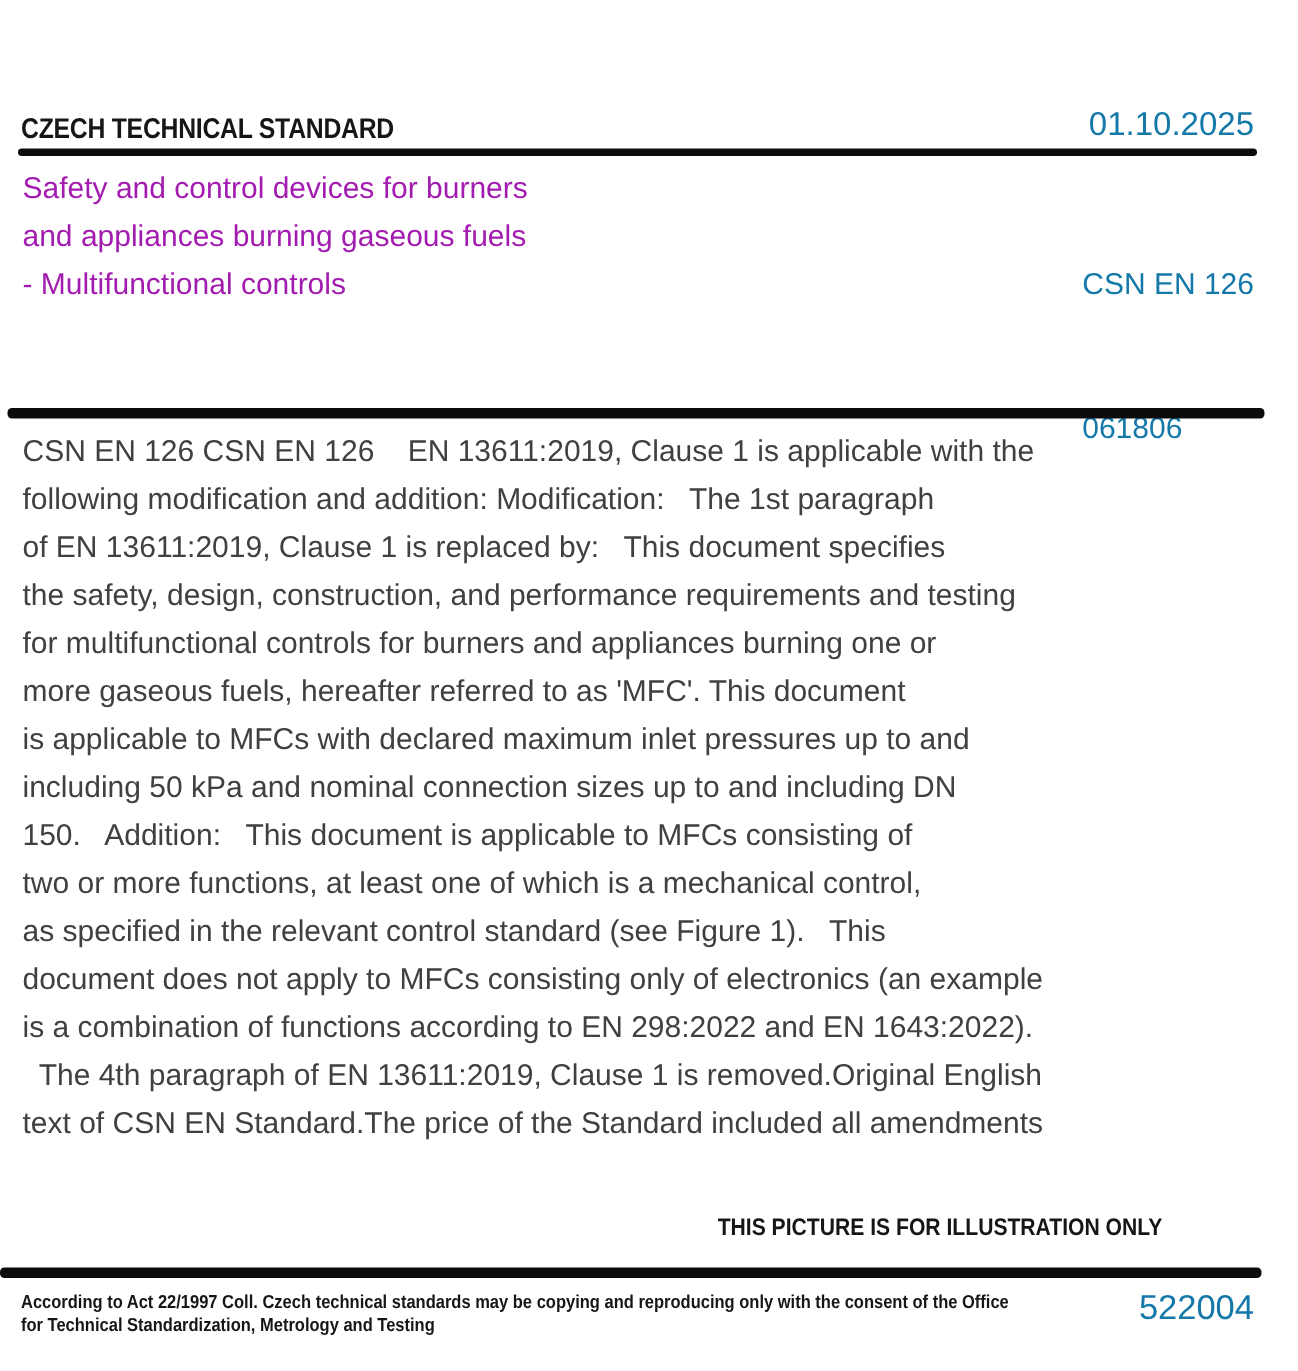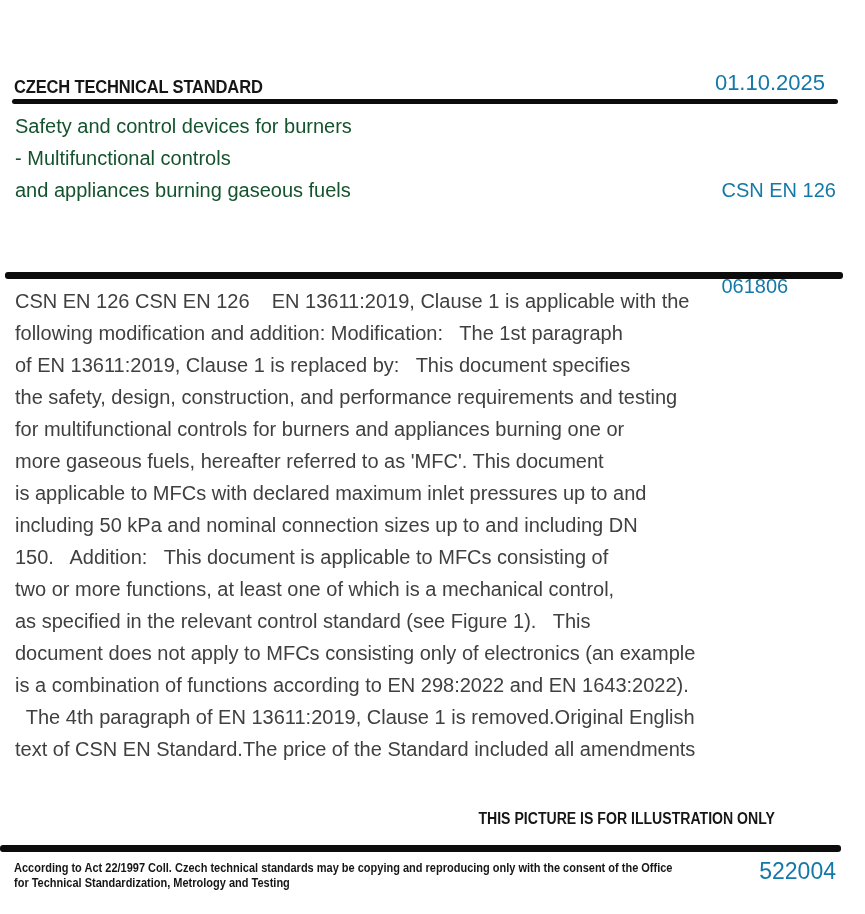--- a/index.html
+++ b/index.html
@@ -14,30 +14,30 @@
     width: 865px; height: 914px;
     background: #ffffff;
   }
   .header-title {
     position: absolute; left: 14px; top: 76px;
     font-size: 19px; font-weight: bold; color: #161616;
     letter-spacing: -0.2px; white-space: nowrap;
     transform: scaleX(0.87); transform-origin: left top;
   }
   .header-date {
-    position: absolute; right: 40px; top: 70px;
+    position: absolute; right: 29px; top: 70px;
     font-size: 22px; color: #1478a8; white-space: nowrap;
   }
   .rule { position: absolute; background: #0c0c0c; border-radius: 3px; }
   .rule-1 { left: 12px; top: 99px; width: 826px; height: 5px; }
   .rule-2 { left: 5px;  top: 272px; width: 838px; height: 7px; }
   .rule-3 { left: 0px;  top: 845px; width: 841px; height: 7px; }
   .title-left {
     position: absolute; left: 15px; top: 110px;
-    font-size: 20px; line-height: 32px; color: #14532d;
+    font-size: 20px; line-height: 32px; color: #a21caf;
     white-space: pre;
   }
   .title-right {
     position: absolute; right: 29px; top: 110px;
     font-size: 20px; line-height: 32px; color: #1478a8;
     text-align: left; white-space: pre;
   }
   .body-text {
     position: absolute; left: 15px; top: 285px;
     font-size: 20px; line-height: 32px; color: #404040;
@@ -64,21 +64,21 @@
 <body>
 
 <div class="page">
 
   <div class="header-title">CZECH TECHNICAL STANDARD</div>
 
   <div class="header-date">01.10.2025</div>
 
   <div class="rule rule-1"></div>
 
-  <div class="title-left"><div>Safety and control devices for burners</div><div>- Multifunctional controls</div><div>and appliances burning gaseous fuels</div></div>
+  <div class="title-left"><div>Safety and control devices for burners</div><div>and appliances burning gaseous fuels</div><div>- Multifunctional controls</div></div>
 
   <div class="title-right">
     <div>CSN EN 126</div>
     <div>061806</div>
   </div>
 
   <div class="rule rule-2"></div>
 
   <div class="body-text"><div>CSN EN 126 CSN EN 126    EN 13611:2019, Clause 1 is applicable with the</div><div>following modification and addition: Modification:   The 1st paragraph</div><div>of EN 13611:2019, Clause 1 is replaced by:   This document specifies</div><div>the safety, design, construction, and performance requirements and testing</div><div>for multifunctional controls for burners and appliances burning one or</div><div>more gaseous fuels, hereafter referred to as 'MFC'. This document</div><div>is applicable to MFCs with declared maximum inlet pressures up to and</div><div>including 50 kPa and nominal connection sizes up to and including DN</div><div>150.   Addition:   This document is applicable to MFCs consisting of</div><div>two or more functions, at least one of which is a mechanical control,</div><div>as specified in the relevant control standard (see Figure 1).   This</div><div>document does not apply to MFCs consisting only of electronics (an example</div><div>is a combination of functions according to EN 298:2022 and EN 1643:2022).</div><div>  The 4th paragraph of EN 13611:2019, Clause 1 is removed.Original English</div><div>text of CSN EN Standard.The price of the Standard included all amendments</div></div>
 

